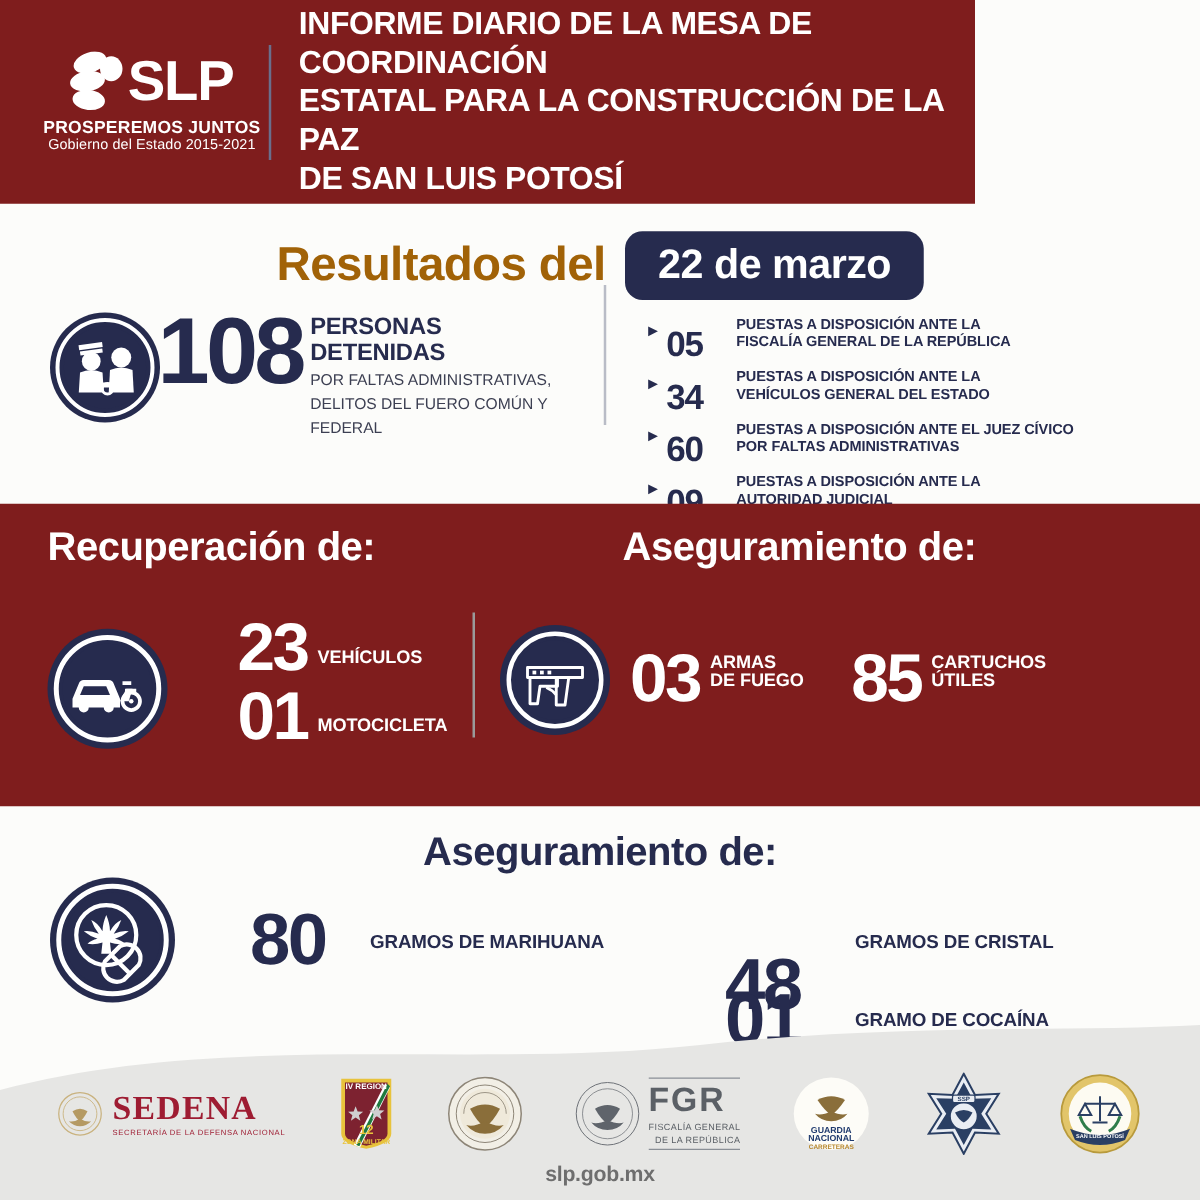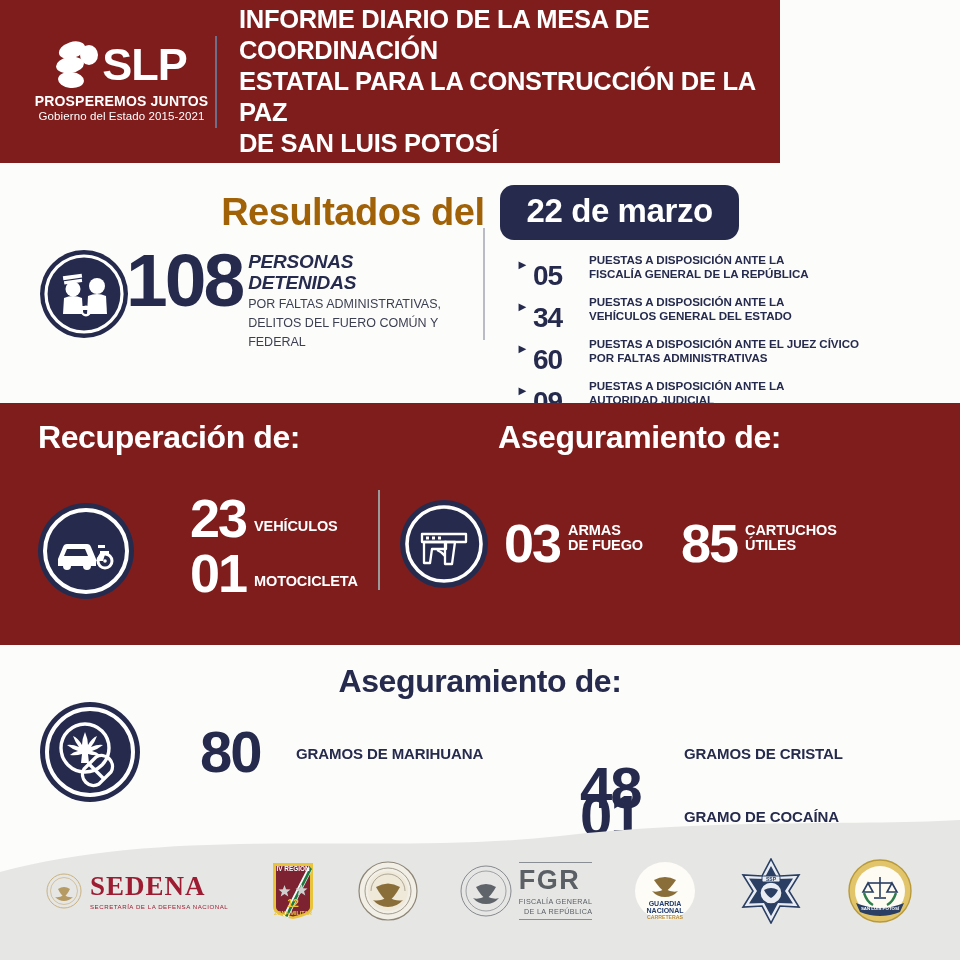--- a/index.html
+++ b/index.html
@@ -60,21 +60,20 @@
   }
   .icon-circle { flex: 0 0 auto; }
   .big-num {
     color: #262b4e; font-weight: bold; font-size: 75px; line-height: 0.86;
     letter-spacing: -3px; margin-left: -4px;
   }
   .detained-txt { margin-left: 6px; padding-top: 4px; }
   .detained-txt .l1 {
     color: #262b4e; font-weight: bold; font-size: 19px; line-height: 1.08;
     letter-spacing: -0.2px;
-    font-style: italic;
   }
   .detained-txt .l2 {
     color: #3c3f52; font-size: 12.5px; line-height: 1.18; margin-top: 4px;
   }
   .vdiv-results {
     position: absolute; left: 483px; top: 228px; width: 2px; height: 112px; background: #b9bcc6;
   }
   .bullets { position: absolute; left: 516px; top: 250px; }
   .bullet { display: flex; align-items: flex-start; margin-bottom: 2px; }
   .bullet-arrow {
@@ -459,15 +458,16 @@
           </g>
           <path d="M18 36 q3 9 9 12" stroke="#2f7d4a" stroke-width="2.4" fill="none"></path>
           <path d="M50 36 q-3 9 -9 12" stroke="#2f7d4a" stroke-width="2.4" fill="none"></path>
           <path d="M10 46 q24 10 48 0 l-4 9 q-20 8 -40 0z" fill="#2a3f63"></path>
           <text x="34" y="53" font-size="4.4" font-weight="bold" fill="#fff" text-anchor="middle" font-family="Liberation Sans, sans-serif">SAN LUIS POTOSÍ</text>
         </svg>
       </div>
 
     </div>
 
+    <div class="site">slp.gob.mx</div>
   </div>
 
 </div>
 
 </body></html>

